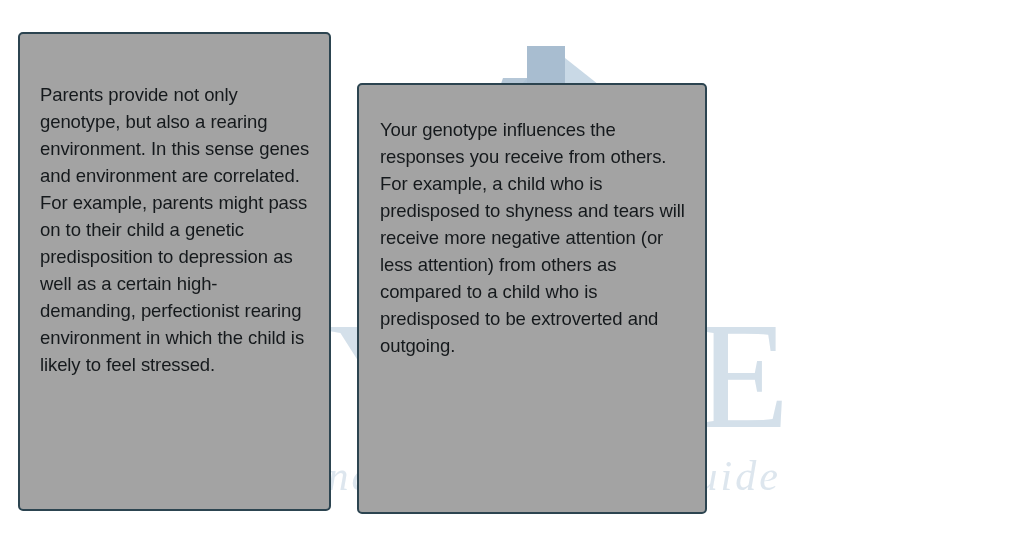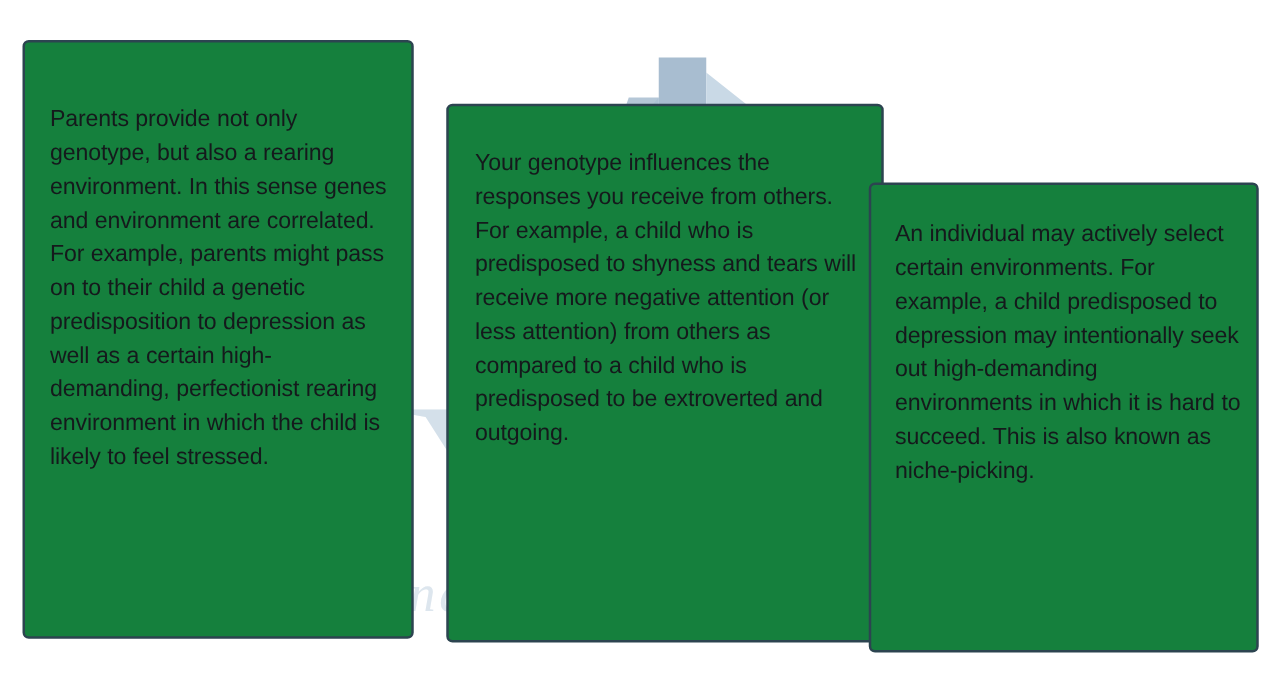--- a/index.html
+++ b/index.html
@@ -62,21 +62,21 @@
     line-height: 1;
     color: #dde6ee;
     white-space: nowrap;
   }
 
   
   .panel {
     position: absolute;
     z-index: 2;
     box-sizing: border-box;
-    background: #15803d;
+    background: #a3a3a3;
     border: 2px solid #2c4450;
     border-radius: 5px;
   }
   .panel-text {
     font-family: "Liberation Sans", sans-serif;
     font-size: 18.5px;
     line-height: 27px;
     color: #15191c;
     letter-spacing: -0.1px;
     word-spacing: 0.2px;
@@ -121,17 +121,14 @@
   </div>
 
   <div class="panel" id="panel-1">
     <p class="panel-text">Parents provide not only genotype, but also a rearing environment. In this sense genes and environment are correlated. For example, parents might pass on to their child a genetic predisposition to depression as well as a certain high-demanding, perfectionist rearing environment in which the child is likely to feel stressed.</p>
   </div>
 
   <div class="panel" id="panel-2">
     <p class="panel-text">Your genotype influences the responses you receive from others. For example, a child who is predisposed to shyness and tears will receive more negative attention (or less attention) from others as compared to a child who is predisposed to be extroverted and outgoing.</p>
   </div>
 
-  <div class="panel" id="panel-3">
-    <p class="panel-text">An individual may actively select certain environments. For example, a child predisposed to depression may intentionally seek out high-demanding environments in which it is hard to succeed. This is also known as niche-picking.</p>
-  </div>
 
 </div>
 
 </body></html>

